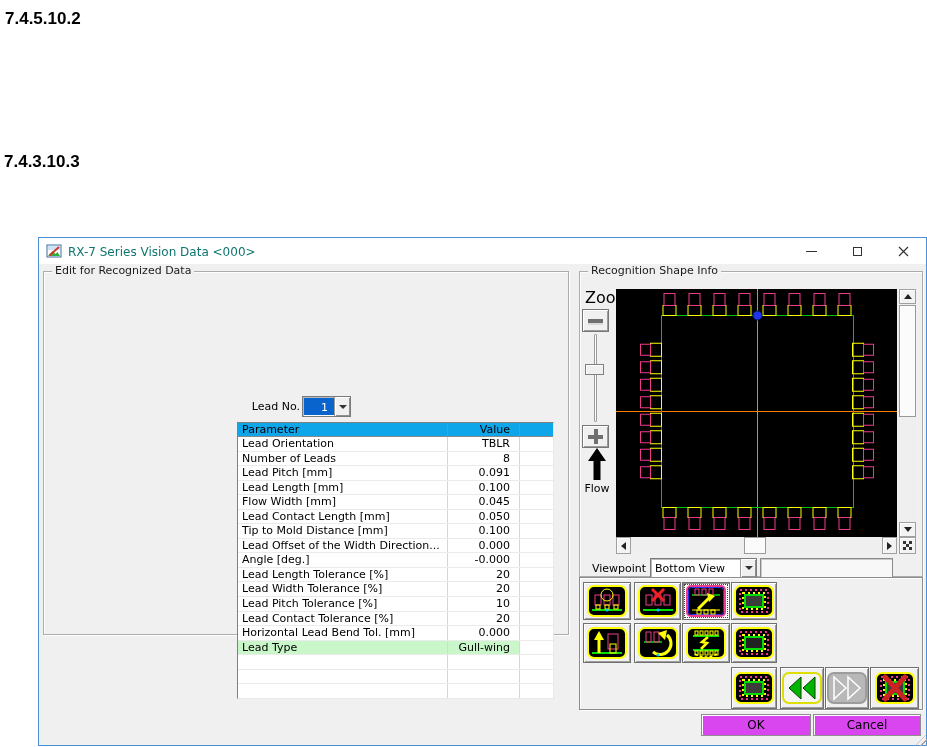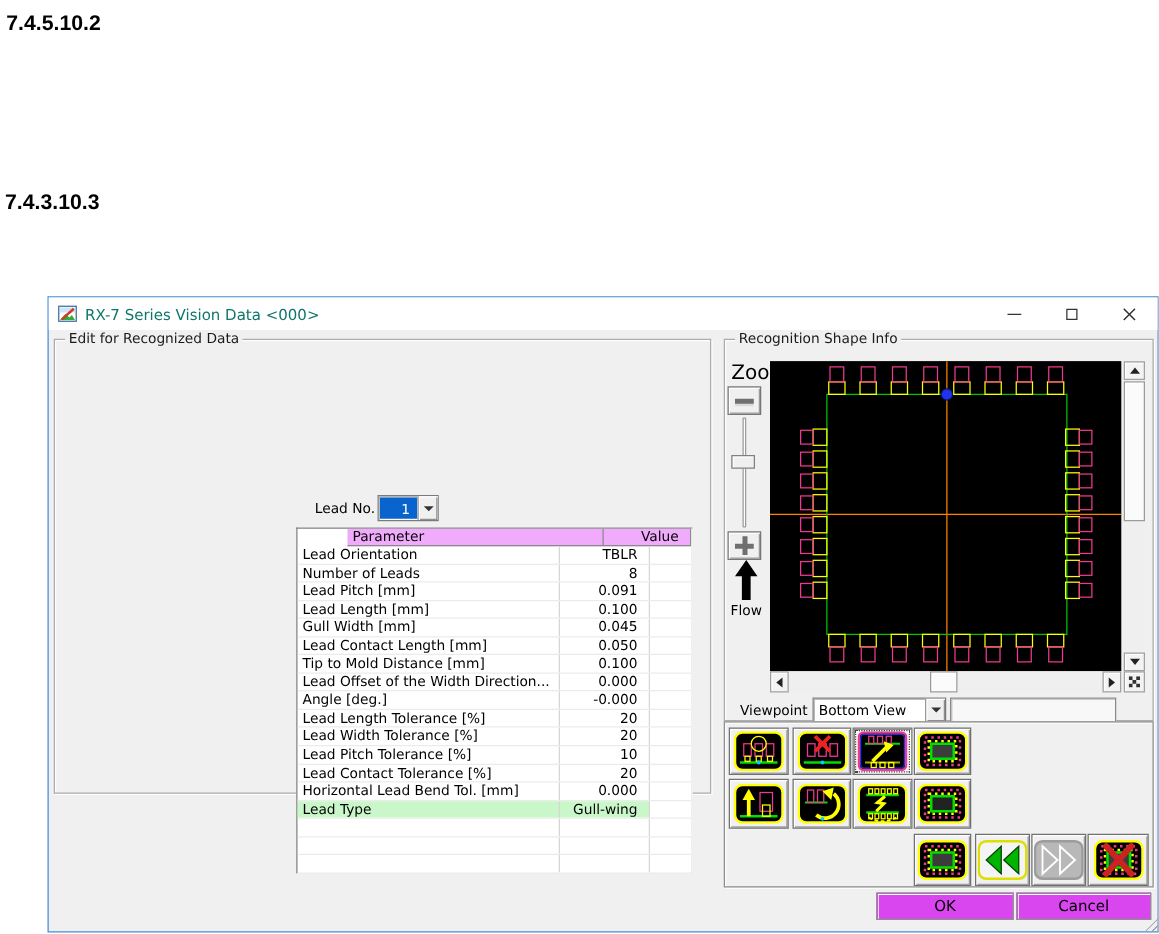--- a/index.html
+++ b/index.html
@@ -31,21 +31,21 @@
   .leadno-label { position:absolute; left:196px; top:128px; width:60px; font-size:11px; text-align:right; color:#000; }
   .combo { position:absolute; display:flex; border:1px solid #7a7a7a; background:#fff; box-shadow:inset 1px 1px 0 #b9b9b9; }
   .leadno-combo { left:258px; top:124px; width:49px; height:21px; }
   .combo-val { flex:1; font-size:11px; line-height:19px; overflow:hidden; white-space:nowrap; }
   .leadno-combo .combo-val { background:#0a64cd; color:#fff; text-align:right; padding-right:6px; margin:1px 0 1px 1px; }
   .combo-btn { width:16px; background:#f0f0f0; border-left:1px solid #9a9a9a; box-shadow:inset 1px 1px 0 #fff, inset -1px -1px 0 #8f8f8f; display:flex; align-items:center; justify-content:center; }
   .tri-down { width:0; height:0; border-left:4px solid transparent; border-right:4px solid transparent; border-top:4px solid #333; }
 
   
   .ptable { position:absolute; left:193px; top:150px; width:317px; height:277px; background:#fff; border:1px solid; border-color:#808080 #e9e9e9 #e9e9e9 #808080; overflow:hidden; font-size:11px; }
-  .thead { display:flex; height:14px; background:#f0abfc; border-bottom:1px solid #8a8a8a;margin-left:40px; }
+  .thead { display:flex; height:14px; background:#0ea5e9; border-bottom:1px solid #8a8a8a; }
   .thead .tcell { border-right:1px solid #8a8a8a; line-height:13px; }
   .trow { display:flex; height:14.55px; border-bottom:1px solid #ebebeb; }
   .trow .tcell { border-right:1px solid #d6d6d6; line-height:13.5px; }
   .tcell { overflow:hidden; white-space:nowrap; }
   .c-param { width:210px; padding-left:4px; }
   .c-value { width:72px;  text-align:right; padding-right:9px; }
   .c-extra { flex:1; border-right:none !important; }
   .trow.hl .c-param, .trow.hl .c-value { background:var(--hl,#c9f7c9); }
 
   
@@ -164,21 +164,21 @@
               <span class="tcell c-param">Lead Pitch [mm]</span>
               <span class="tcell c-value">0.091</span>
               <span class="tcell c-extra"></span>
             </div>
             <div class="trow">
               <span class="tcell c-param">Lead Length [mm]</span>
               <span class="tcell c-value">0.100</span>
               <span class="tcell c-extra"></span>
             </div>
             <div class="trow">
-              <span class="tcell c-param">Gull Width [mm]</span>
+              <span class="tcell c-param">Flow Width [mm]</span>
               <span class="tcell c-value">0.045</span>
               <span class="tcell c-extra"></span>
             </div>
             <div class="trow">
               <span class="tcell c-param">Lead Contact Length [mm]</span>
               <span class="tcell c-value">0.050</span>
               <span class="tcell c-extra"></span>
             </div>
             <div class="trow">
               <span class="tcell c-param">Tip to Mold Distance [mm]</span>

